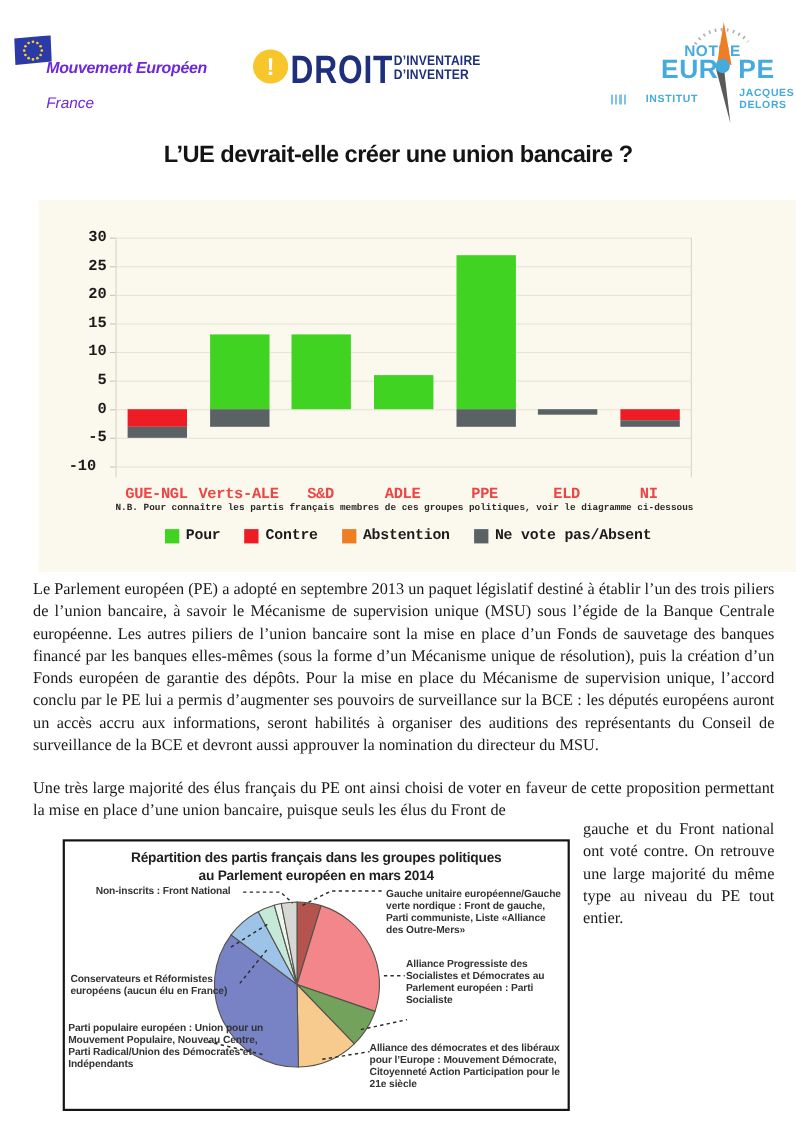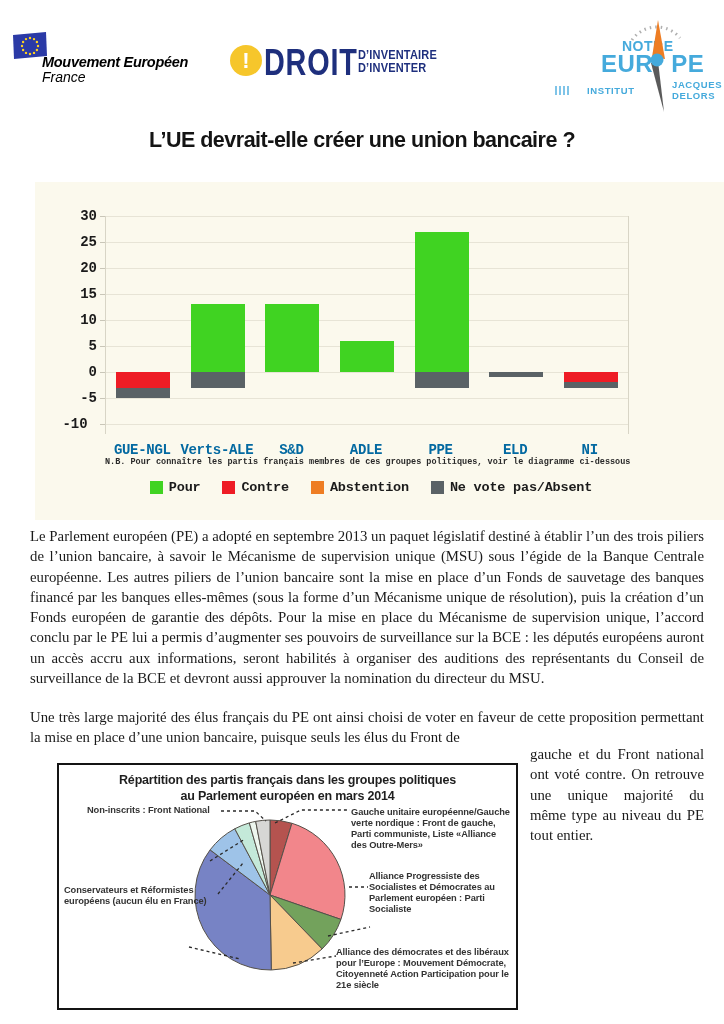--- a/index.html
+++ b/index.html
@@ -1,23 +1,23 @@
 <!DOCTYPE html>
 <html><head>
 <meta charset="utf-8">
 <style>
   html,body{margin:0;padding:0;background:#888;}
   .page{position:relative;width:724px;height:1024px;background:#ffffff;margin:0 auto;
         font-family:"Liberation Sans",sans-serif;overflow:hidden;}
   .abs{position:absolute;}
 
   
-  .me-text{position:absolute;left:42px;top:55px;color:#000000;font-style:italic;line-height:15px;}
+  .me-text{position:absolute;left:42px;top:55px;color:#6d28d9;font-style:italic;line-height:15px;}
   .me-l1{font-weight:700;font-size:14.5px;letter-spacing:-0.3px;}
-  .me-l2{font-size:14px;}
+  .me-l2{font-size:14px;margin-top:16px;}
   .droit-bubble{position:absolute;left:230px;top:45px;width:32px;height:31px;background:#f6c62b;
         border-radius:50%;color:#fff;font-weight:700;font-size:22px;text-align:center;line-height:31px;}
   .droit-bubble:after{content:"";position:absolute;left:2px;bottom:-3px;width:0;height:0;
         border:6px solid transparent;border-top-color:#f6c62b;transform:rotate(35deg);}
   .droit-word{position:absolute;left:264px;top:42px;color:#1e2f7d;font-weight:700;font-size:36px;
         transform:scaleX(0.80);transform-origin:left top;letter-spacing:1px;}
   .droit-lines{position:absolute;left:358px;top:49px;color:#1e2f7d;font-weight:700;font-size:12.5px;
         line-height:13px;transform:scaleX(0.88);transform-origin:left top;letter-spacing:0.2px;}
   .ne{color:#45aadc;}
   .ne-notre{position:absolute;left:622px;top:38px;font-weight:700;font-size:14px;letter-spacing:0.5px;}
@@ -36,21 +36,21 @@
         font-weight:700;font-size:13px;letter-spacing:-0.2px;}
 
   
   .chart-block{position:absolute;left:35px;top:182px;width:720px;height:338px;background:#fbf9ed;font-family:Liberation Mono, monospace;}
   .plot{position:absolute;left:70px;top:34px;width:522px;height:218px;
         border-left:1px solid #d8d5c6;border-right:1px solid #d8d5c6;}
   .gridline{position:absolute;left:0;width:100%;height:1px;background:#e7e4d6;}
   .ytick{position:absolute;left:-6px;width:5px;height:1px;background:#c9c6b8;}
   .ylabel{position:absolute;width:44px;text-align:right;color:#1b1b1b;font-weight:700;font-size:14px;}
   .bar-seg{position:absolute;}
-  .xlabel{position:absolute;top:260px;text-align:center;color:#0369a1;font-weight:700;font-size:14px;
+  .xlabel{position:absolute;top:260px;text-align:center;color:#ef4444;font-weight:700;font-size:14px;
         letter-spacing:-0.3px;}
   .nb-note{position:absolute;left:70px;top:275px;color:#2a2a2a;font-weight:700;font-size:8.5px;}
   .legend{position:absolute;left:0;top:298px;width:672px;display:flex;justify-content:center;gap:22px;}
   .legend-item{display:flex;align-items:center;gap:6px;}
   .legend-swatch{width:13px;height:13px;display:inline-block;}
   .legend-label{color:#1b1b1b;font-weight:700;font-size:13.5px;letter-spacing:-0.2px;}
 
   
   .bodytext{font-family:"Liberation Serif",serif;color:#1a1a1a;font-size:14.8px;line-height:20.3px;
         text-align:justify;}
@@ -201,21 +201,21 @@
         </div>
         <div class="legend-item">
           <span class="legend-swatch" style="background: rgb(90, 98, 102);"></span>
           <span class="legend-label">Ne vote pas/Absent</span>
         </div>
       </div>
   </div>
 
   <div class="bodytext para1">Le Parlement européen (PE) a adopté en septembre 2013 un paquet législatif destiné à établir l’un des trois piliers de l’union bancaire, à savoir le Mécanisme de supervision unique (MSU) sous l’égide de la Banque Centrale européenne. Les autres piliers de l’union bancaire sont la mise en place d’un Fonds de sauvetage des banques financé par les banques elles-mêmes (sous la forme d’un Mécanisme unique de résolution), puis la création d’un Fonds européen de garantie des dépôts. Pour la mise en place du Mécanisme de supervision unique, l’accord conclu par le PE lui a permis d’augmenter ses pouvoirs de surveillance sur la BCE : les députés européens auront un accès accru aux informations, seront habilités à organiser des auditions des représentants du Conseil de surveillance de la BCE et devront aussi approuver la nomination du directeur du MSU.</div>
   <div class="bodytext para2a">Une très large majorité des élus français du PE ont ainsi choisi de voter en faveur de cette proposition permettant la mise en place d’une union bancaire, puisque seuls les élus du Front de</div>
-  <div class="bodytext para2b">gauche et du Front national ont voté contre. On retrouve une unique majorité du même type au niveau du PE tout entier.</div>
+  <div class="bodytext para2b">gauche et du Front national ont voté contre. On retrouve une large majorité du même type au niveau du PE tout entier.</div>
 
   <div class="pie-box">
     <div class="pie-title">
       <div>Répartition des partis français dans les groupes politiques</div>
       <div>au Parlement européen en mars 2014</div>
     </div>
 
     <svg class="pie-svg" width="154" height="154" viewBox="0 0 154 154">
         <path d="M 77,77 L 77.00,2.00 A 75 75 0 0 1 98.93,5.28 Z" fill="#b5534f" stroke="#55514a" stroke-width="1"></path>
         <path d="M 77,77 L 98.93,5.28 A 75 75 0 0 1 147.91,101.42 Z" fill="#f2868b" stroke="#55514a" stroke-width="1"></path>
@@ -236,18 +236,19 @@
         <path d="M159,129 L184,98"></path>
         <path d="M130,182 L181,194"></path>
         <path d="M290,122 L309,122"></path>
         <path d="M269,171 L311,162"></path>
         <path d="M234,198 L277,191"></path>
       </g>
     </svg>
 
     <div class="plbl plbl-ni">Non-inscrits : Front National</div>
     <div class="plbl plbl-ecr">Conservateurs et Réformistes européens (aucun élu en France)</div>
+    <div class="plbl plbl-ppe">Parti populaire européen : Union pour un Mouvement Populaire, Nouveau Centre, Parti Radical/Union des Démocrates et Indépendants</div>
     <div class="plbl plbl-gue">Gauche unitaire européenne/Gauche verte nordique : Front de gauche, Parti communiste, Liste «Alliance des Outre-Mers»</div>
     <div class="plbl plbl-sd">Alliance Progressiste des Socialistes et Démocrates au Parlement européen : Parti Socialiste</div>
     <div class="plbl plbl-adle">Alliance des démocrates et des libéraux pour l’Europe : Mouvement Démocrate, Citoyenneté Action Participation pour le 21e siècle</div>
   </div>
 
 </div>
 
 </body></html>

